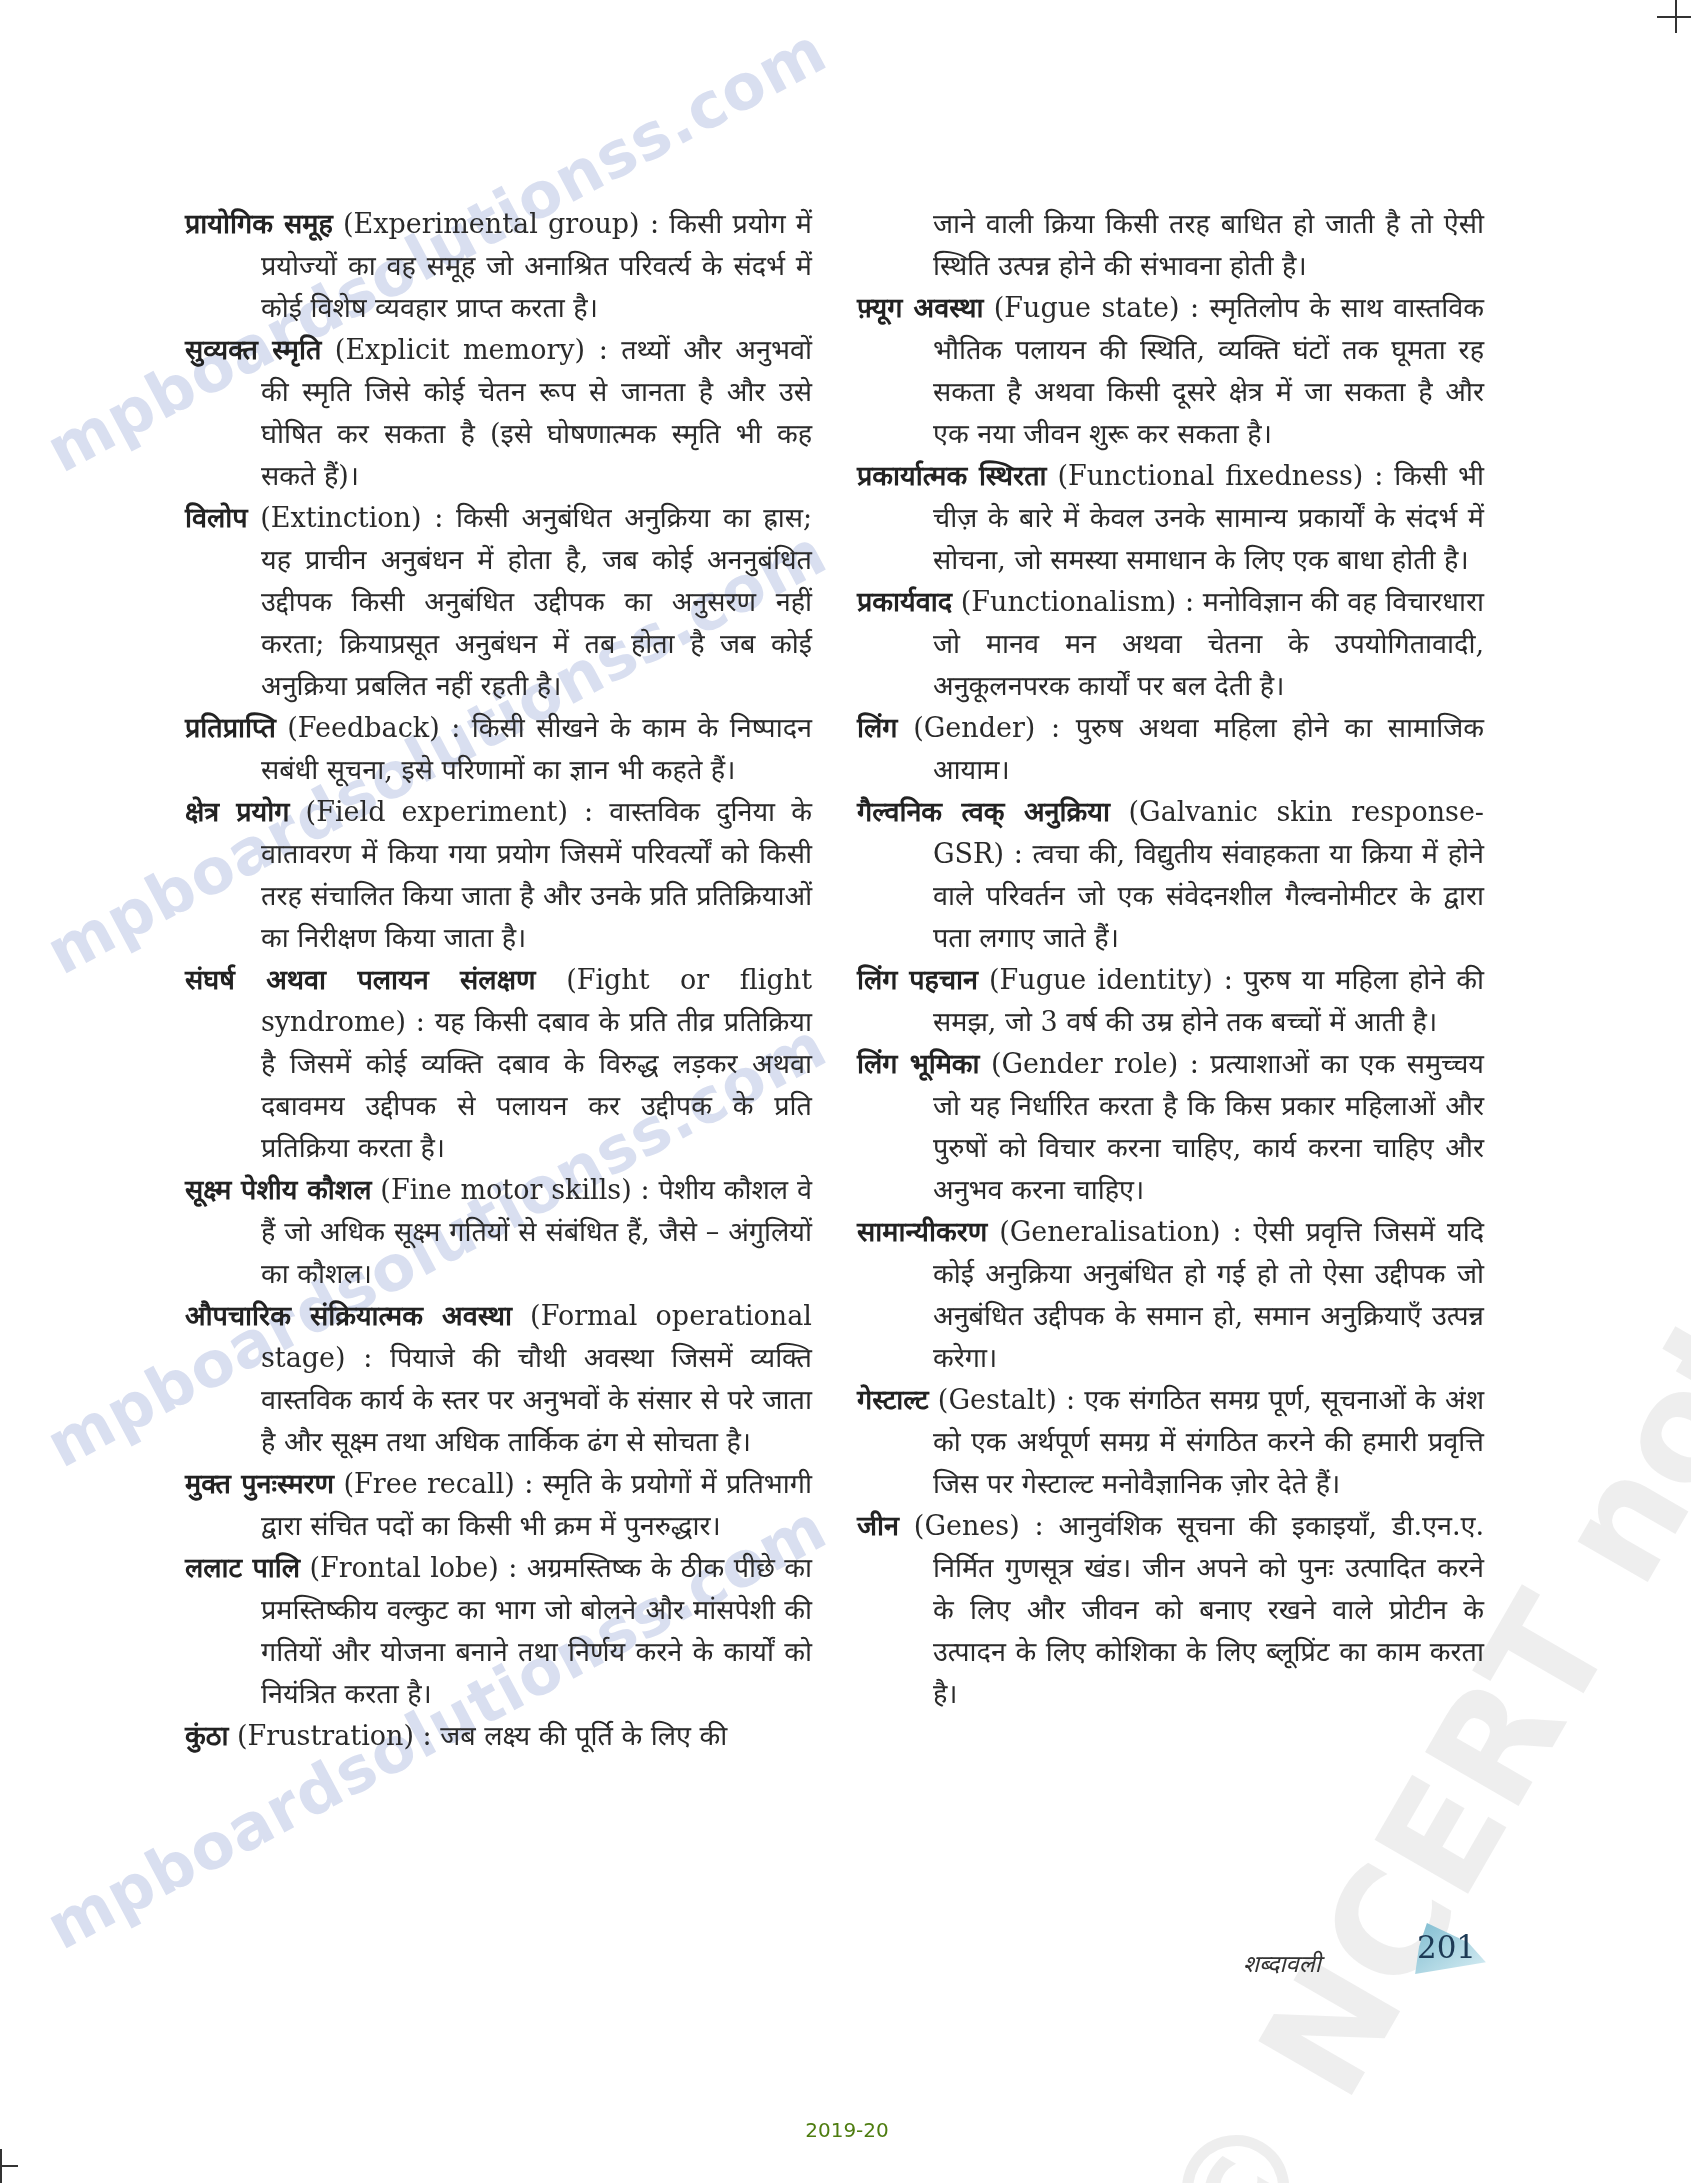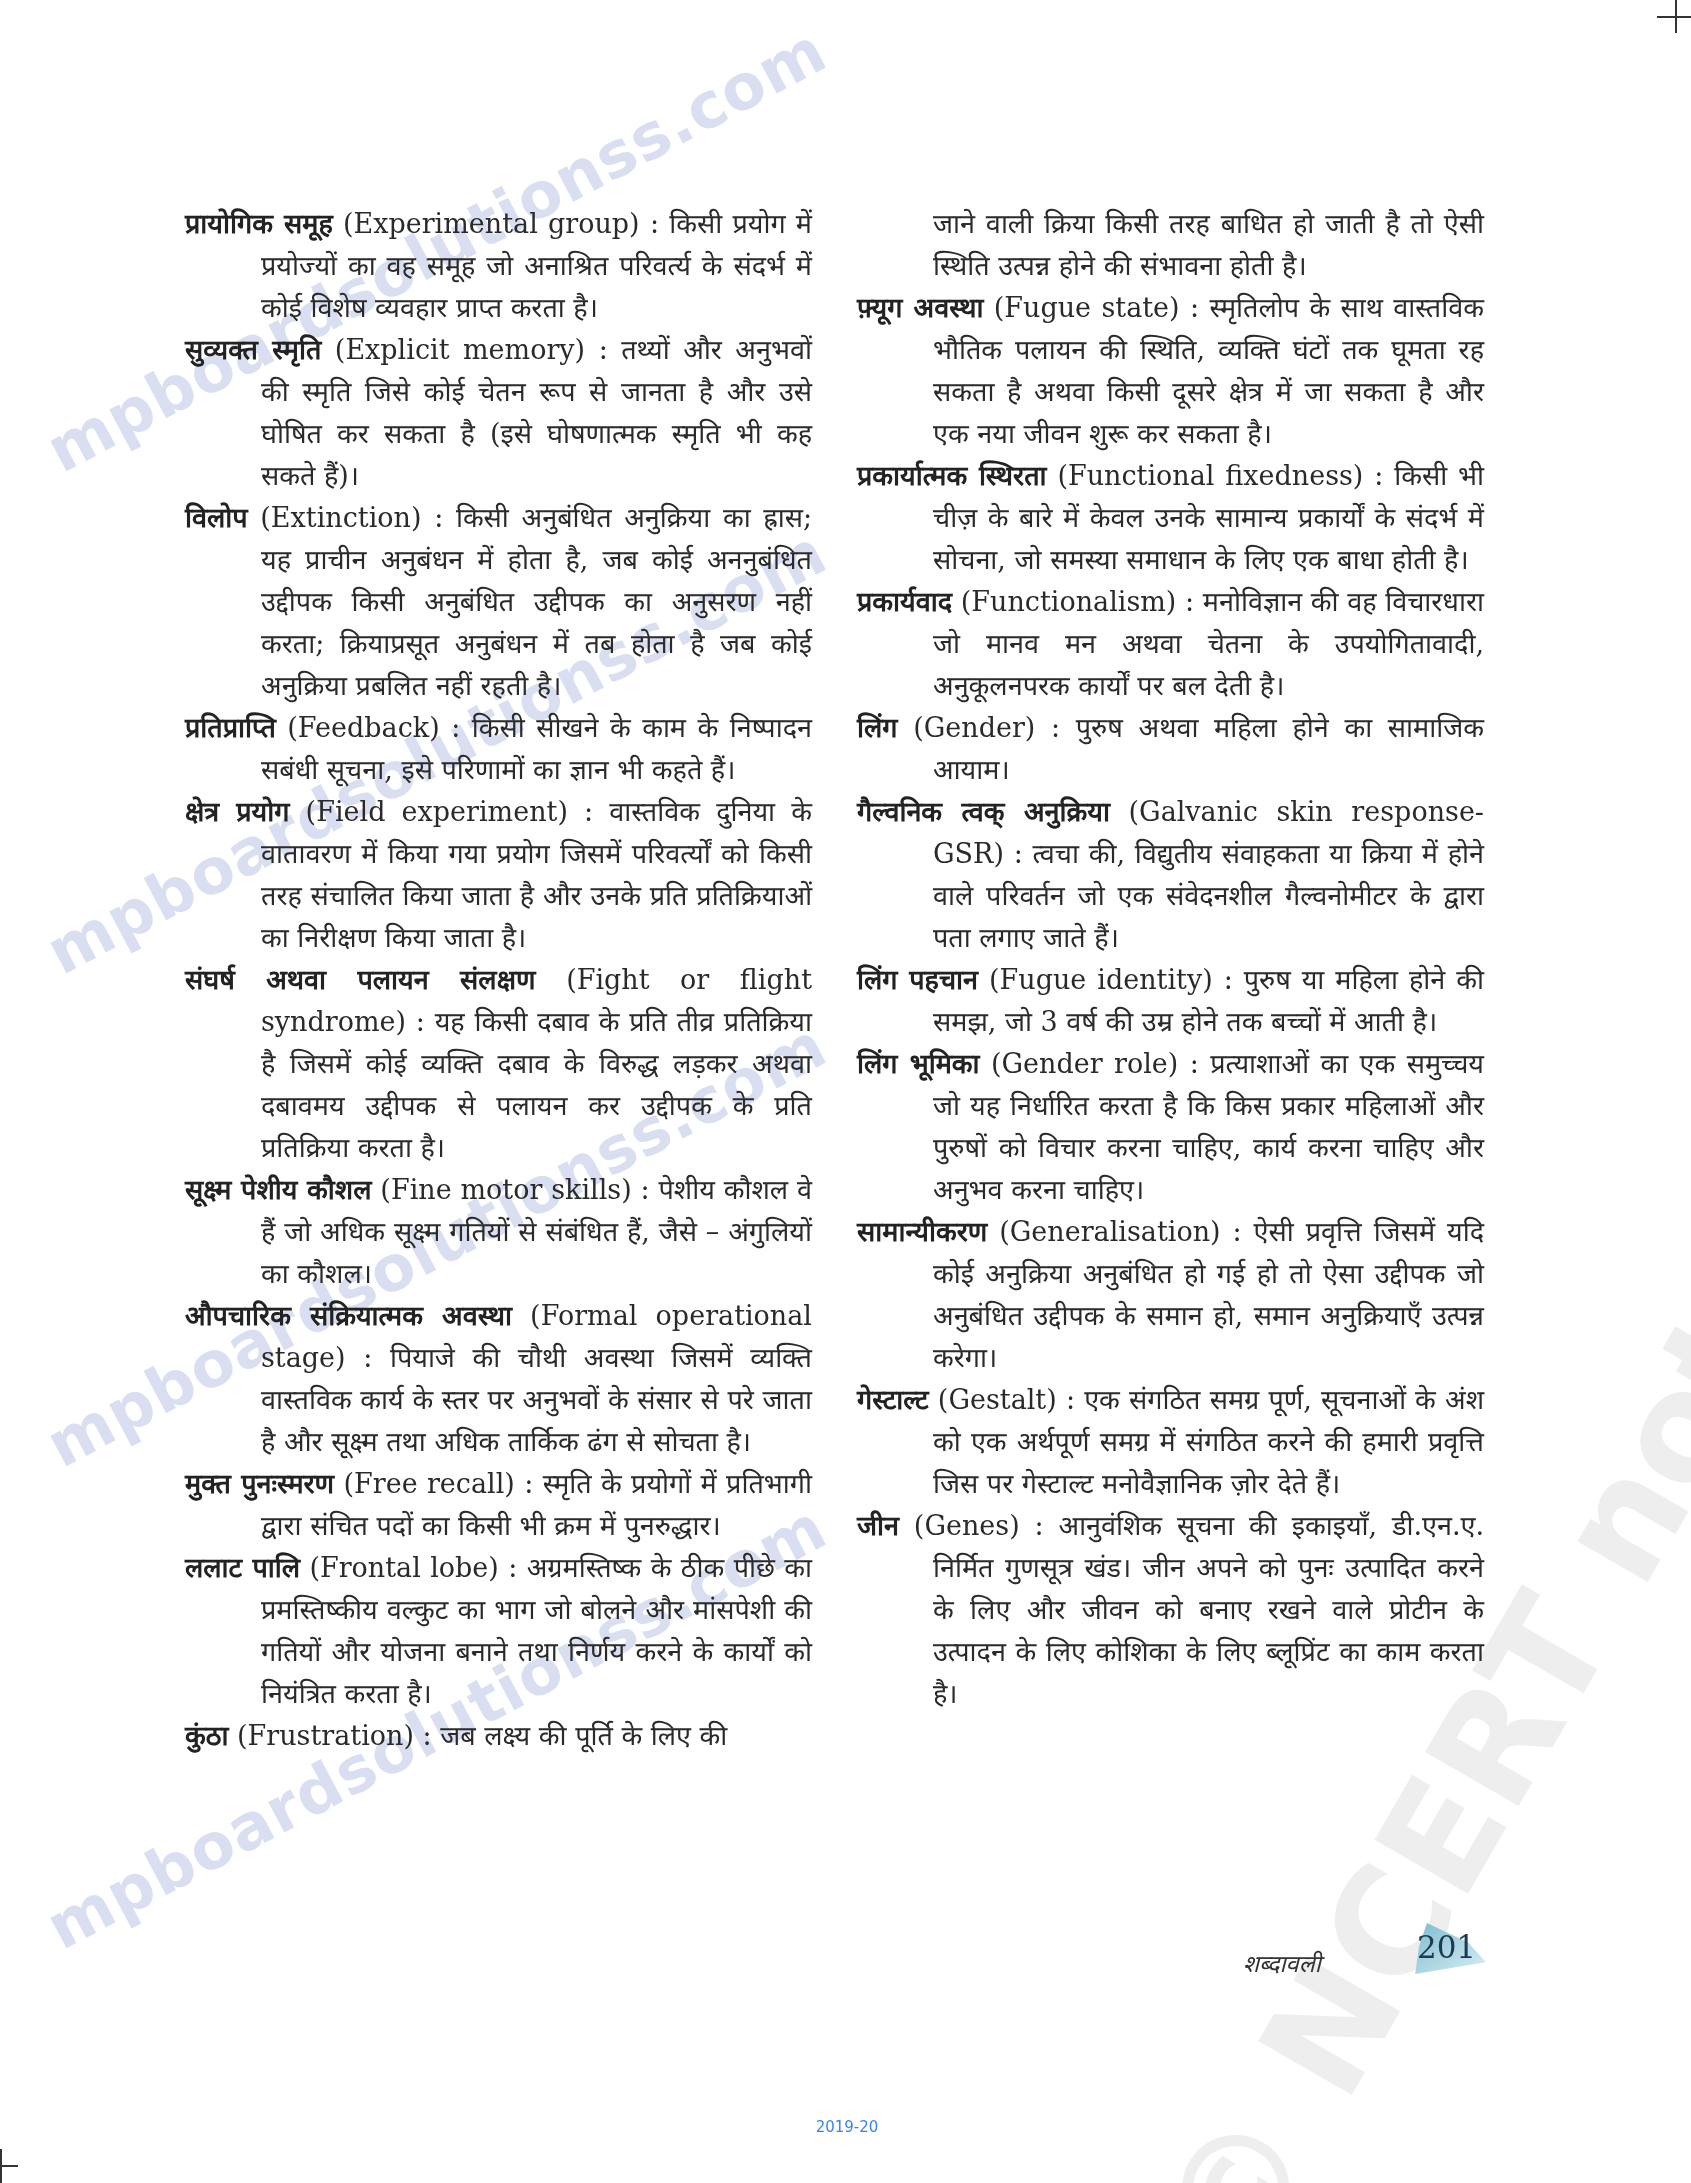--- a/index.html
+++ b/index.html
@@ -43,21 +43,21 @@
       position: absolute; left: 1411px; top: 1921px; width: 79px; height: 55px; z-index: 2;
     }
     .page-badge svg { position: absolute; left: 0; top: 0; }
     .page-number {
       position: absolute; left: 0; top: 7.9px; width: 71px; text-align: center;
       font-size: 31px; color: #1d3a55;
       font-family: "DejaVu Serif", "Liberation Serif", serif;
     }
     .year {
       position: absolute; left: 768px; width: 158px; top: 2118px; text-align: center;
-      font-family: "DejaVu Sans", "Liberation Sans", sans-serif; font-size: 15px; color: #3b82f6; z-index: 2;
+      font-family: "DejaVu Sans", "Liberation Sans", sans-serif; font-size: 20px; color: #4d7c0f; z-index: 2;
     }
   </style>
 </head>
 <body>
 
 <div class="crop-mark" style="left:1657px; top:15.8px; width:34px; height:2px;"></div>
 <div class="crop-mark" style="left:1675px; top:0; width:2px; height:33px;"></div>
 <div class="crop-mark" style="left:0; top:2165px; width:17.7px; height:2px;"></div>
 <div class="crop-mark" style="left:0; top:2149px; width:2px; height:34px;"></div>
 

